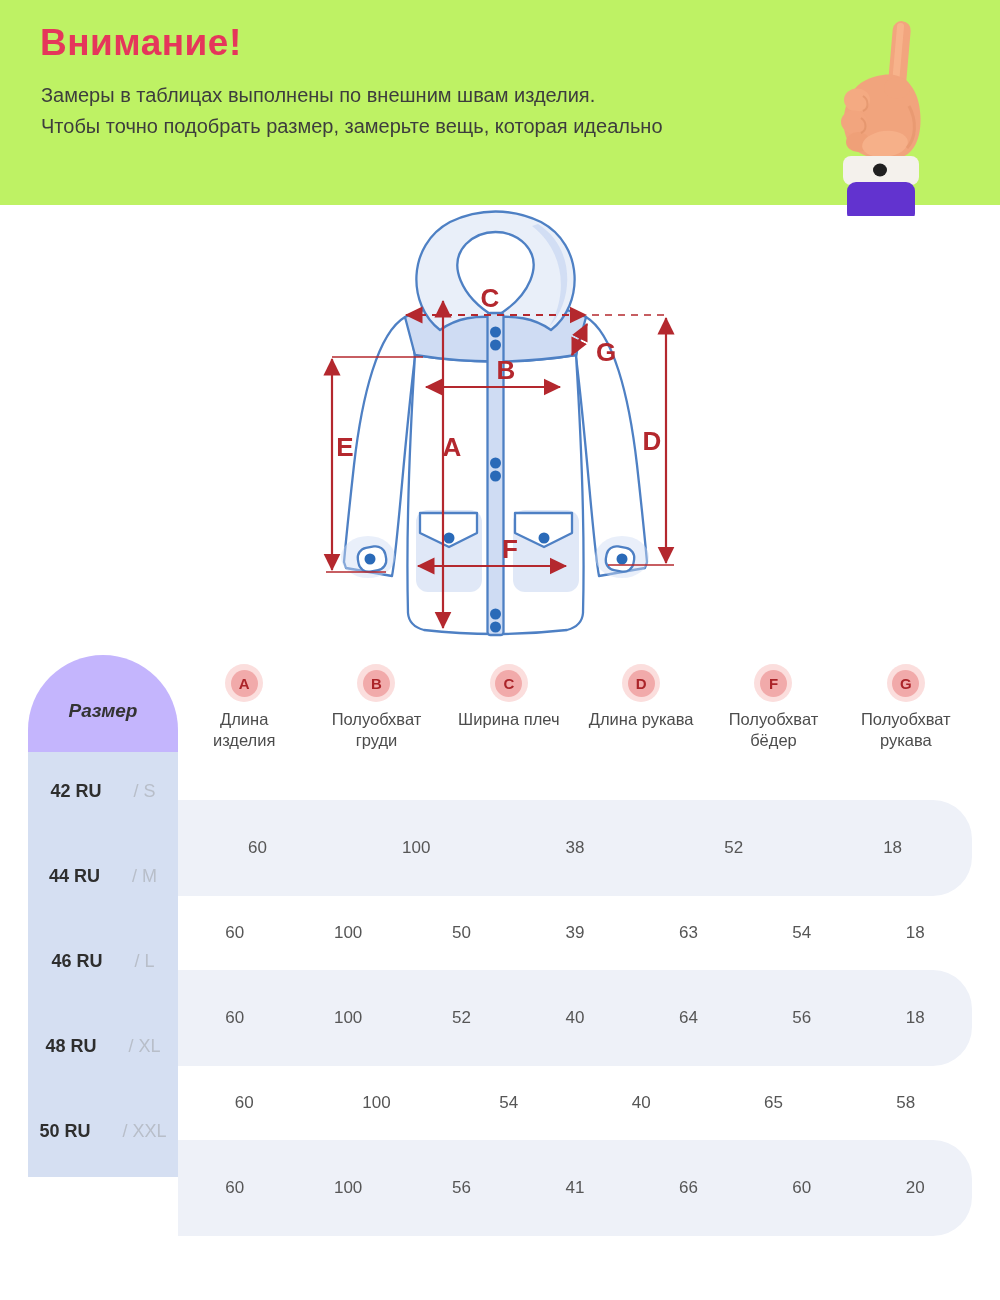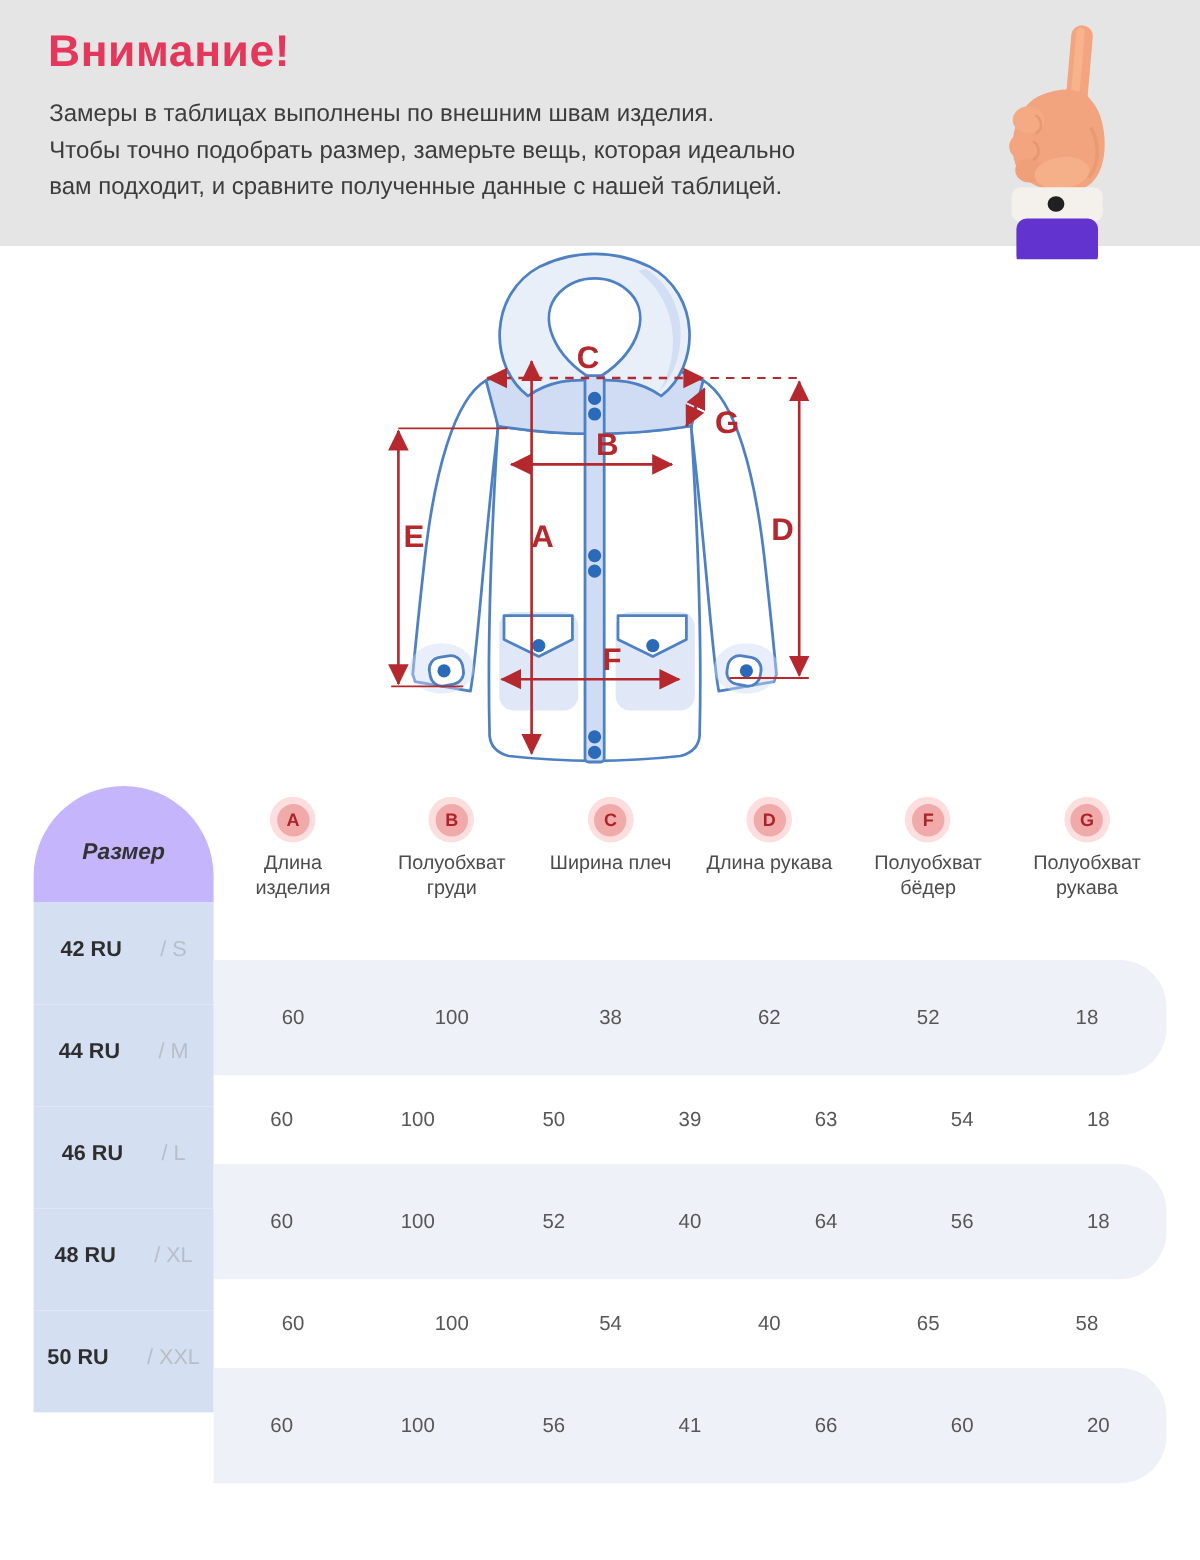--- a/index.html
+++ b/index.html
@@ -1,19 +1,19 @@
 <!DOCTYPE html>
 <html><head>
 <meta charset="utf-8">
 <style>
   html,body{margin:0;padding:0;background:#ffffff;}
   body{width:1000px;height:1300px;position:relative;font-family:"Liberation Sans",sans-serif;overflow:hidden;}
 
   
-  .banner{position:relative;width:1000px;height:205px;background:#e5e5e5;}
+  .banner{position:relative;width:1000px;height:205px;background:#bef264;}
   .banner-title{position:absolute;left:40px;top:22px;font-size:37px;font-weight:bold;color:#e5365b;letter-spacing:.5px;}
   .banner-text{position:absolute;left:41px;top:80px;font-size:20px;line-height:30.5px;color:#3d3d3d;}
   .hand{position:absolute;right:72px;top:16px;width:95px;height:200px;}
 
   
   .diagram{width:1000px;height:450px;position:relative;}
   .diagram svg{display:block;}
   .diagram text{font-family:"Liberation Sans",sans-serif;font-weight:bold;font-size:26px;fill:#b4282e;}
 
   
@@ -38,21 +38,20 @@
   .cell{flex:1;display:flex;align-items:center;justify-content:center;font-size:17px;color:#565656;}
 </style>
 </head>
 <body>
 
 <div class="banner">
   <div class="banner-title">Внимание!</div>
   <div class="banner-text">
     <div>Замеры в таблицах выполнены по внешним швам изделия.</div>
     <div>Чтобы точно подобрать размер, замерьте вещь, которая идеально</div>
-    <div>вам подходит, и сравните полученные данные с нашей таблицей.</div>
   </div>
   <div class="hand">
     <svg width="95" height="200" viewBox="0 0 95 200">
 
       <rect x="57" y="5" width="18" height="80" rx="9" transform="rotate(5 66 45)" fill="#f2a57e"></rect>
       <rect x="61" y="7" width="7" height="70" rx="3.5" transform="rotate(5 66 45)" fill="#f7b68f" opacity="0.8"></rect>
 
       <path d="M 18,78 C 8,96 8,120 20,132 C 34,145 64,149 77,136 C 89,125 90,99 84,81 C 77,62 64,57 50,59 C 37,61 26,65 18,78 Z" fill="#f1a47d"></path>
       <ellipse cx="64" cy="72" rx="13" ry="11" fill="#f1a47d"></ellipse>
 
@@ -200,21 +199,20 @@
   <div class="rows">
     <div class="row">
       <div class="cell-size">
         <span class="sz">42 RU</span>
           <span class="intl">/ S</span>
       </div>
       <div class="row-band">
         <div class="cell">60</div>
         <div class="cell">100</div>
         <div class="cell">38</div>
-        <div class="cell">62</div>
         <div class="cell">52</div>
         <div class="cell">18</div>
       </div>
     </div>
 
     <div class="row">
       <div class="cell-size">
         <span class="sz">44 RU</span>
           <span class="intl">/ M</span>
       </div>

